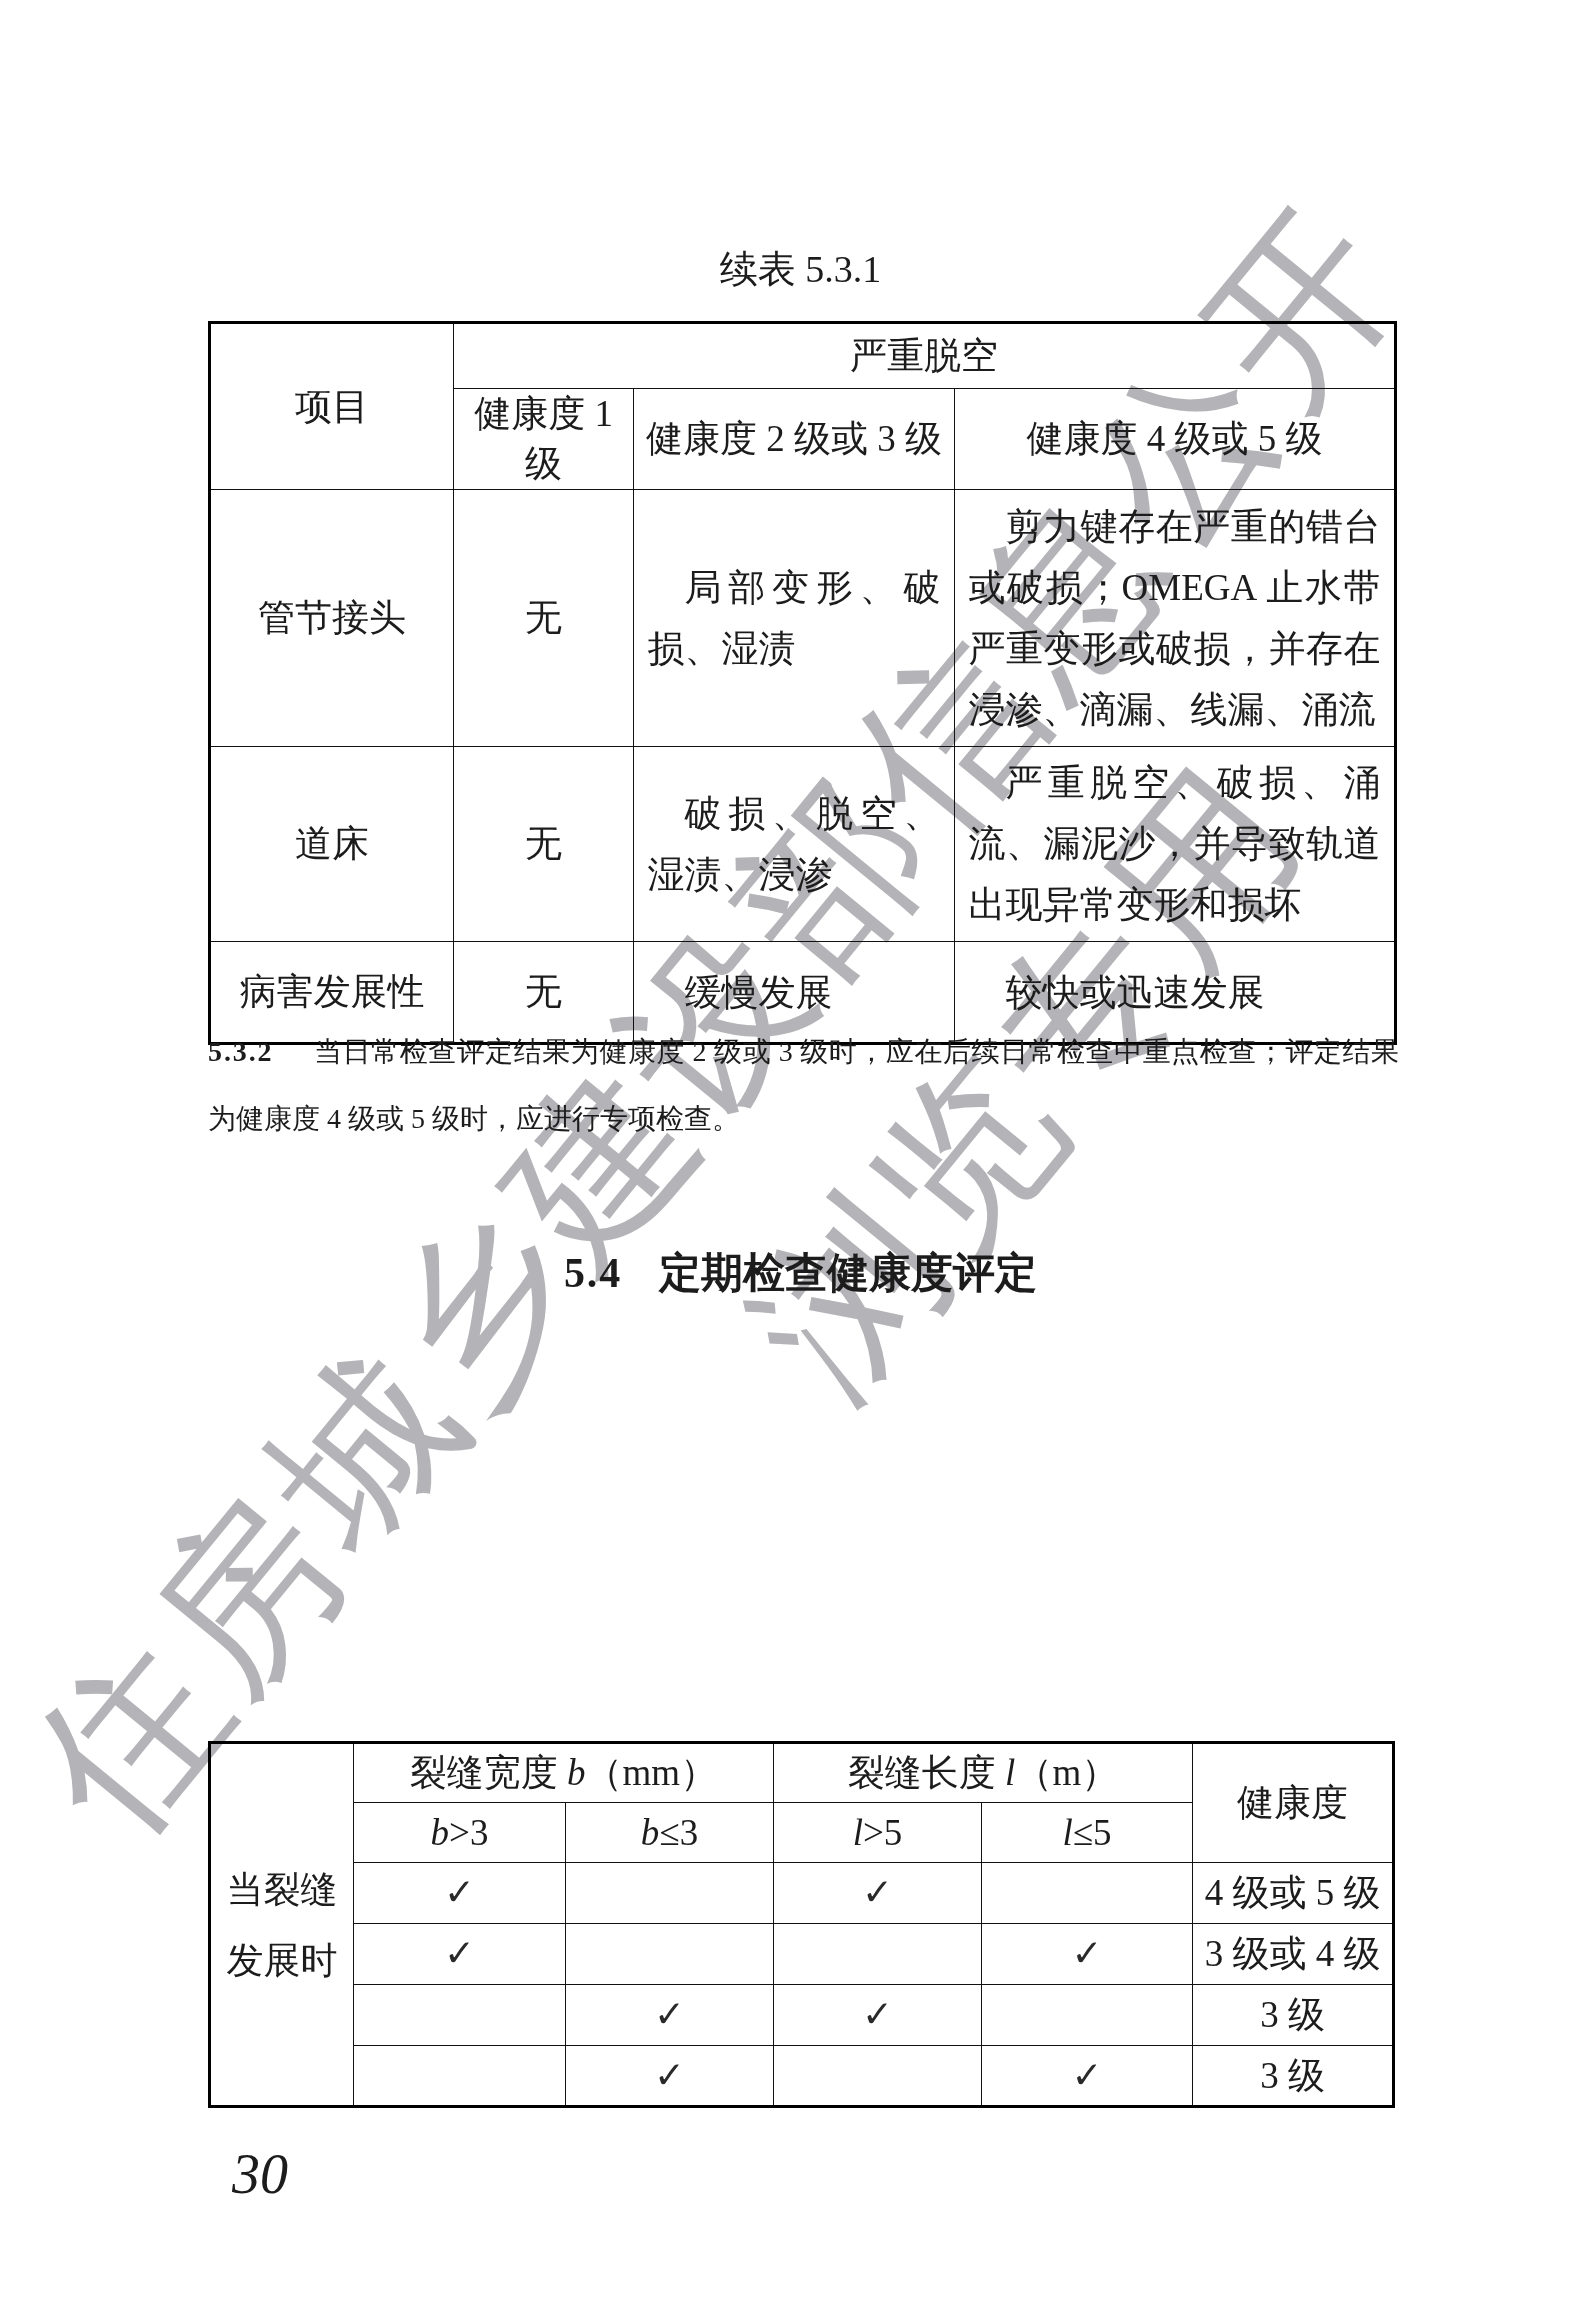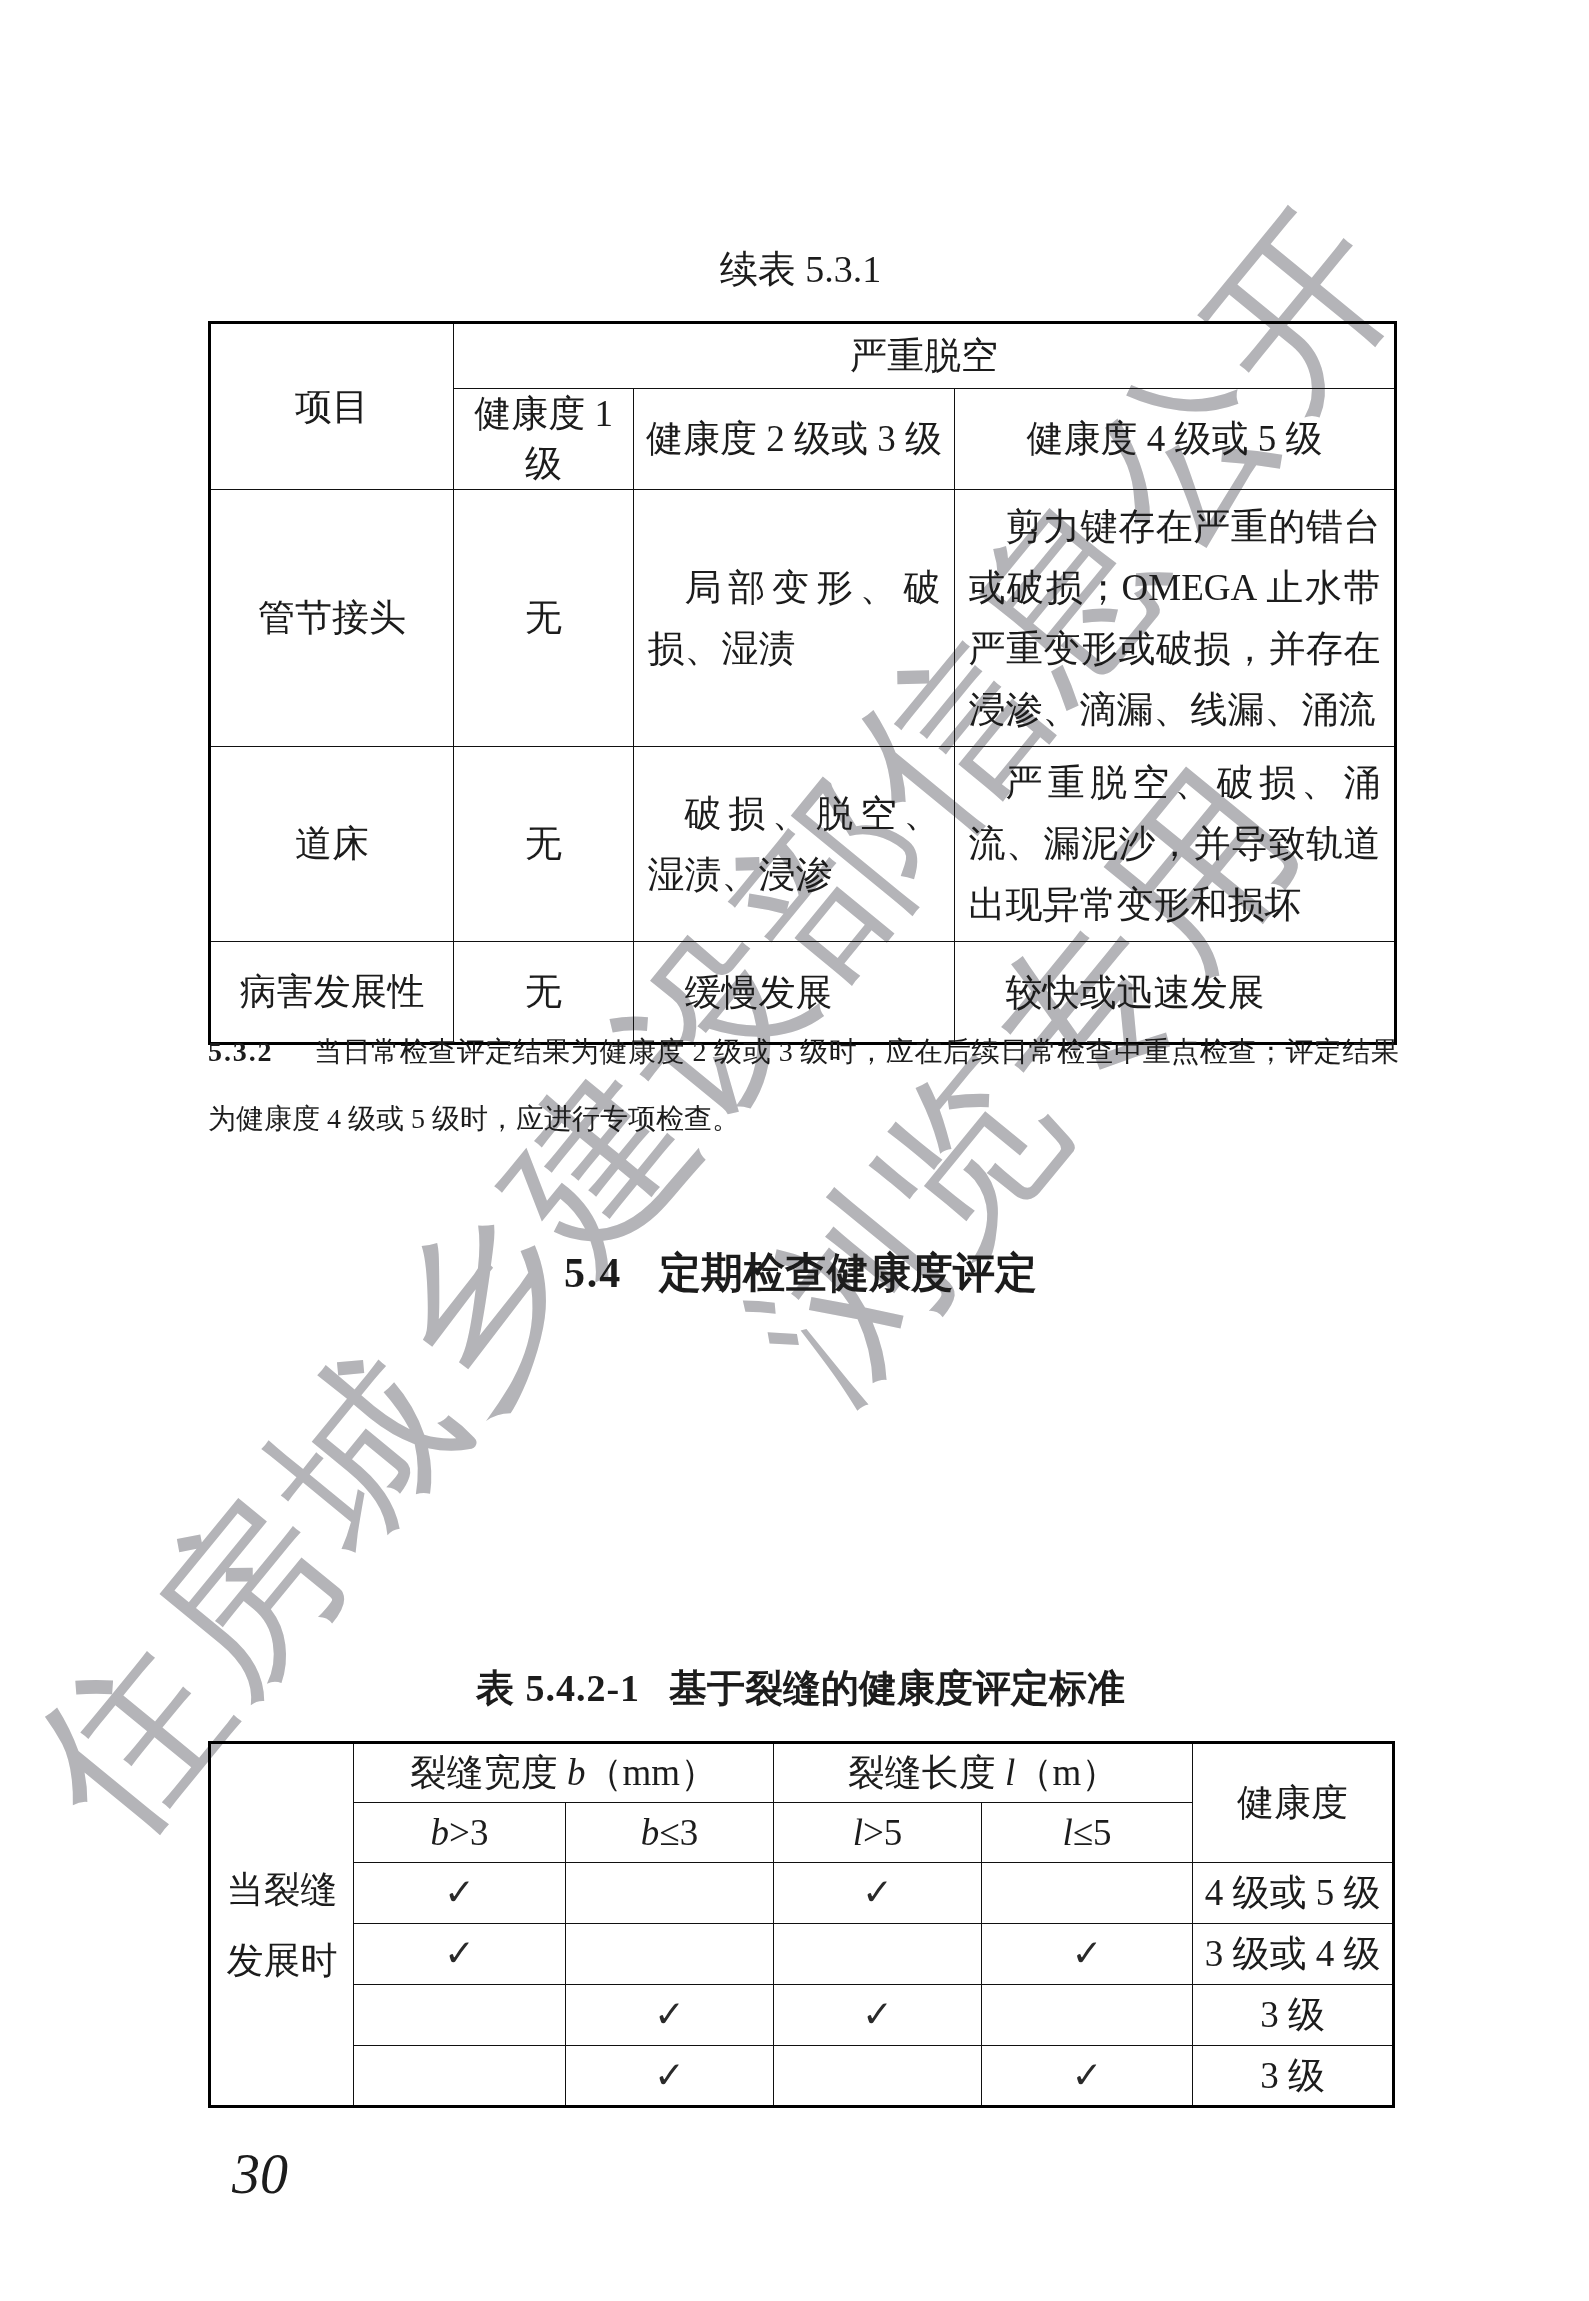--- a/index.html
+++ b/index.html
@@ -156,23 +156,20 @@
     <div class="abs para p532">
       <b>5.3.2</b><span class="gap"></span><span>当日常检查评定结果为健康度 2 级或 3 级时，应在后续日常检查中重点检查；评定结果为健康度 4 级或 5 级时，应进行专项检查。</span>
     </div>
 
     <div class="abs sec-head">
       <span class="num">5.4</span><span>定期检查健康度评定</span>
     </div>
 
 
 
-    <div class="abs tbl-caption">
-      <span class="num">表 5.4.2-1</span><span>基于裂缝的健康度评定标准</span>
-    </div>
 
     <div class="abs t2">
       <table class="doc">
         <colgroup>
           <col style="width:144px">
             <col style="width:212px">
             <col style="width:208px">
             <col style="width:208px">
             <col style="width:211px">
             <col style="width:201px">

